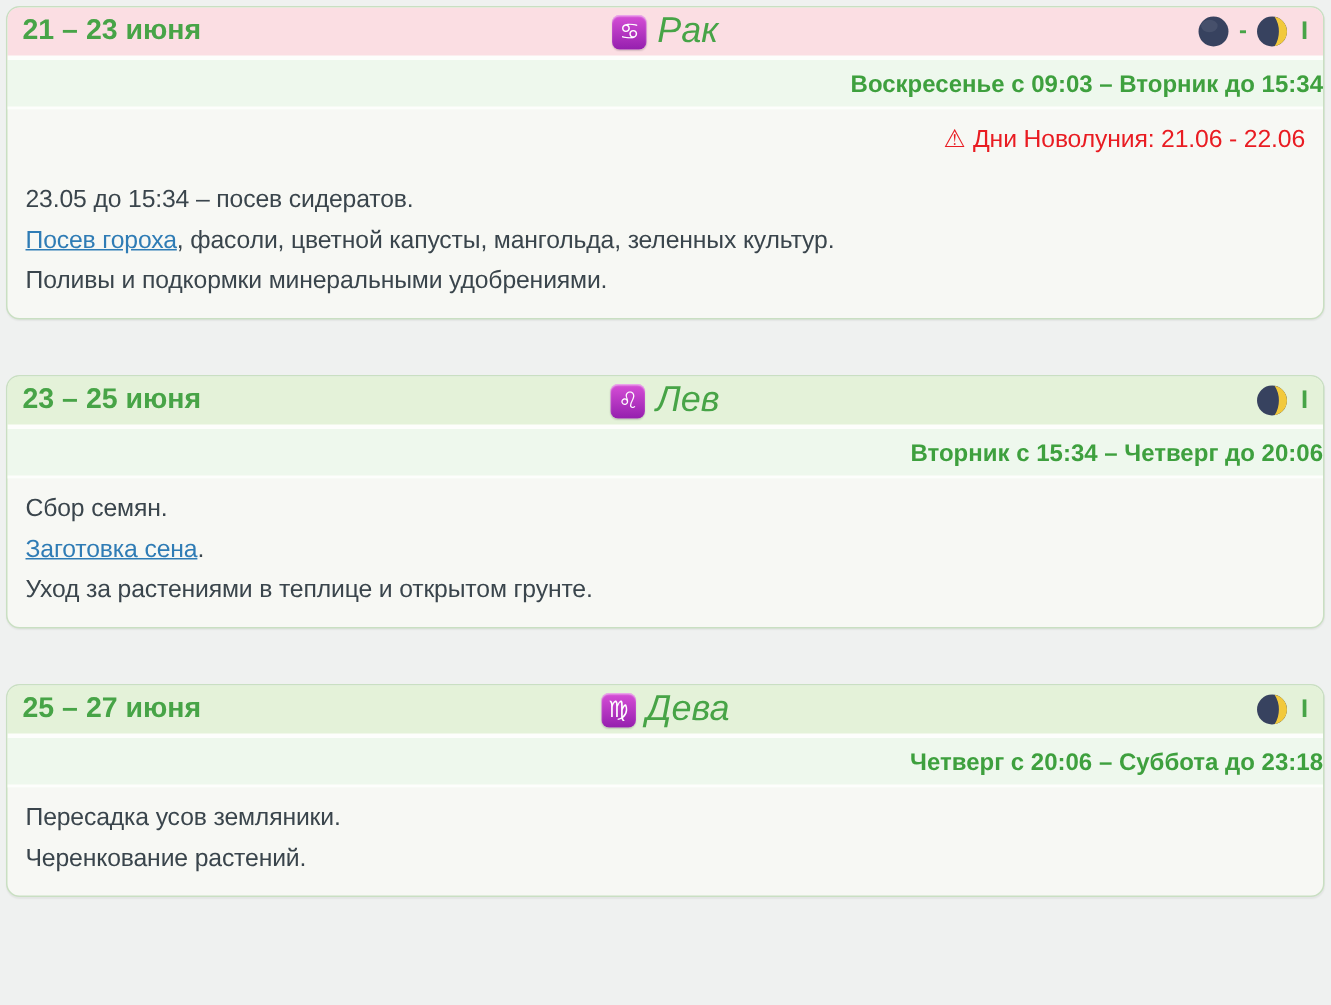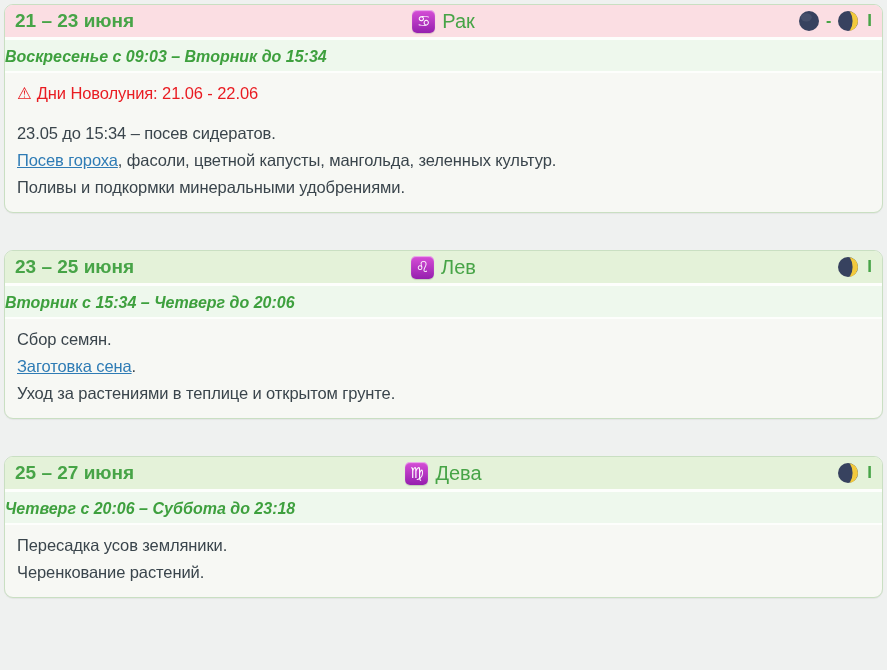--- a/index.html
+++ b/index.html
@@ -32,30 +32,30 @@
   .header-left{flex:1;font-size:19px;font-weight:700;color:var(--green);}
   .header-center{display:flex;align-items:center;gap:7px;}
   .header-right{flex:1;display:flex;justify-content:flex-end;align-items:center;gap:4px;}
   .zodiac-badge{
     width:23px;height:23px;border-radius:5px;
     background:linear-gradient(180deg,var(--z-top) 0%,var(--z-bottom) 100%);
     display:inline-flex;align-items:center;justify-content:center;
     box-shadow:inset 0 1px 1px rgba(255,255,255,.55), 0 1px 1px rgba(0,0,0,.15);
   }
   .zodiac-glyph{color:#fff;font-size:15px;line-height:1;font-family:"DejaVu Sans",sans-serif;}
-  .zodiac-name{font-size:20px;color:var(--green);}
+  .zodiac-name{font-size:24px;color:var(--green);font-style:italic;}
   .card-subtitle{
-    height:33px;line-height:33px;text-align:left;
+    height:33px;line-height:33px;text-align:right;
     background:var(--subtitle-bg);color:var(--subtitle-green);
-    font-style:italic;font-weight:700;font-size:16px;
+    font-weight:700;font-size:16px;
     border-bottom:2px solid #fdfefc;
   }
   .card-body{padding:7px 12px 11px 12px;}
   .line{margin:0;line-height:27px;font-size:16.5px;color:var(--text);letter-spacing:-0.1px;}
-  .red{color:var(--red);}
+  .red{color:var(--red);text-align:right;}
   .warn-icon{margin-right:5px;}
   .spacer{height:13px;}
   .link{color:var(--link);text-decoration:underline;cursor:pointer;}
   .moon{width:22px;height:22px;display:inline-block;vertical-align:middle;}
   .moon-dark-fill{fill:var(--moon-dark);}
   .moon-yellow-fill{fill:var(--moon-yellow);}
   .moon-sep{color:var(--green);font-weight:700;font-size:16px;margin:0 2px;}
   .moon-phase{color:var(--green);font-weight:700;font-size:17px;margin-left:4px;}
 </style>
 </head>

